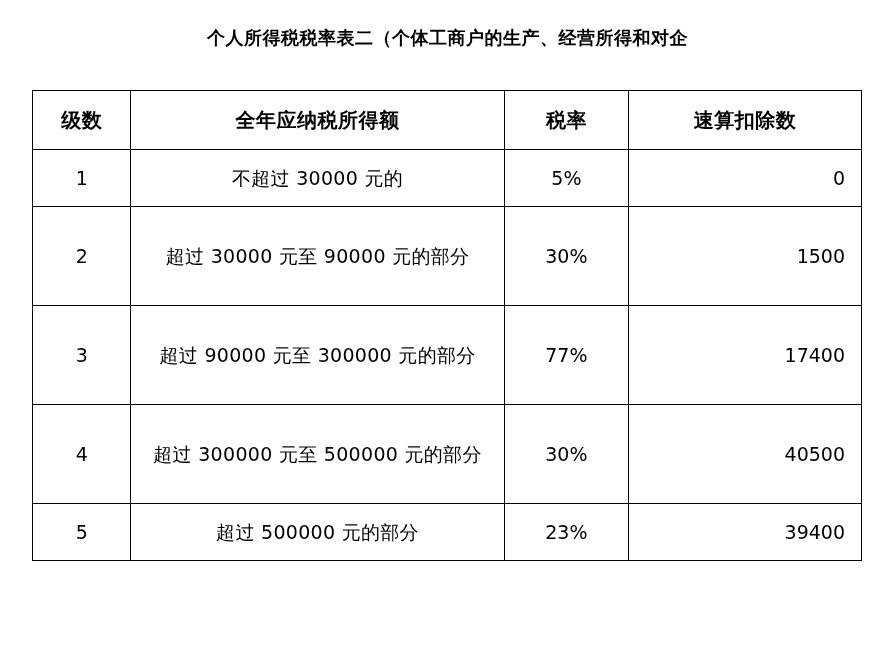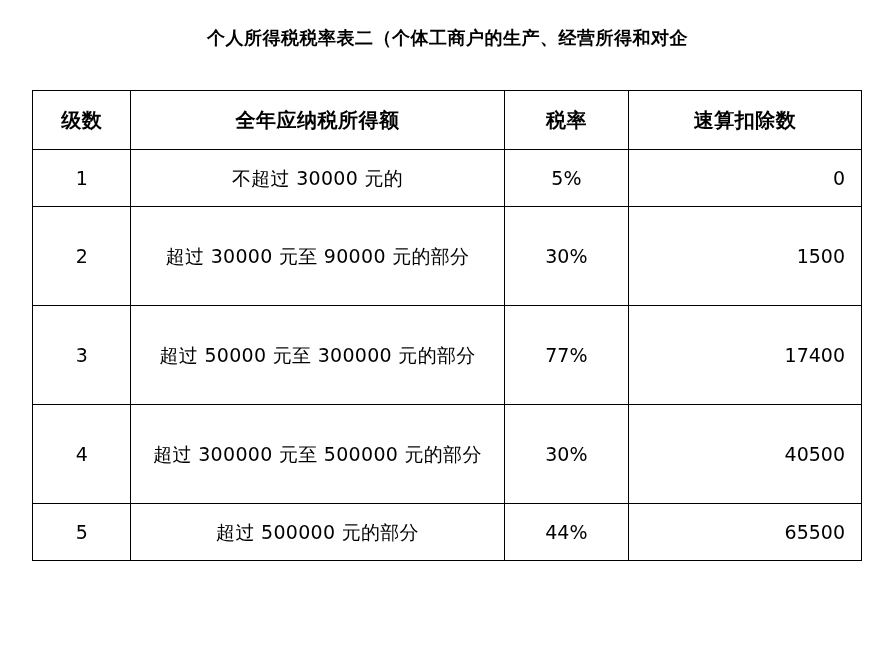--- a/index.html
+++ b/index.html
@@ -112,33 +112,33 @@
           <td class="deduct">0</td>
         </tr>
         <tr class="r2">
           <td class="level">2</td>
           <td class="income">超过 30000 元至 90000 元的部分</td>
           <td class="rate">30%</td>
           <td class="deduct">1500</td>
         </tr>
         <tr class="r3">
           <td class="level">3</td>
-          <td class="income">超过 50000 元至 300000 元的部分</td>
+          <td class="income">超过 90000 元至 300000 元的部分</td>
           <td class="rate">77%</td>
           <td class="deduct">17400</td>
         </tr>
         <tr class="r4">
           <td class="level">4</td>
           <td class="income">超过 300000 元至 500000 元的部分</td>
           <td class="rate">30%</td>
           <td class="deduct">40500</td>
         </tr>
         <tr class="r5">
           <td class="level">5</td>
           <td class="income">超过 500000 元的部分</td>
-          <td class="rate">44%</td>
-          <td class="deduct">65500</td>
+          <td class="rate">23%</td>
+          <td class="deduct">39400</td>
         </tr>
       </tbody>
     </table>
   </div>
 
 </div>
 
 </body></html>

